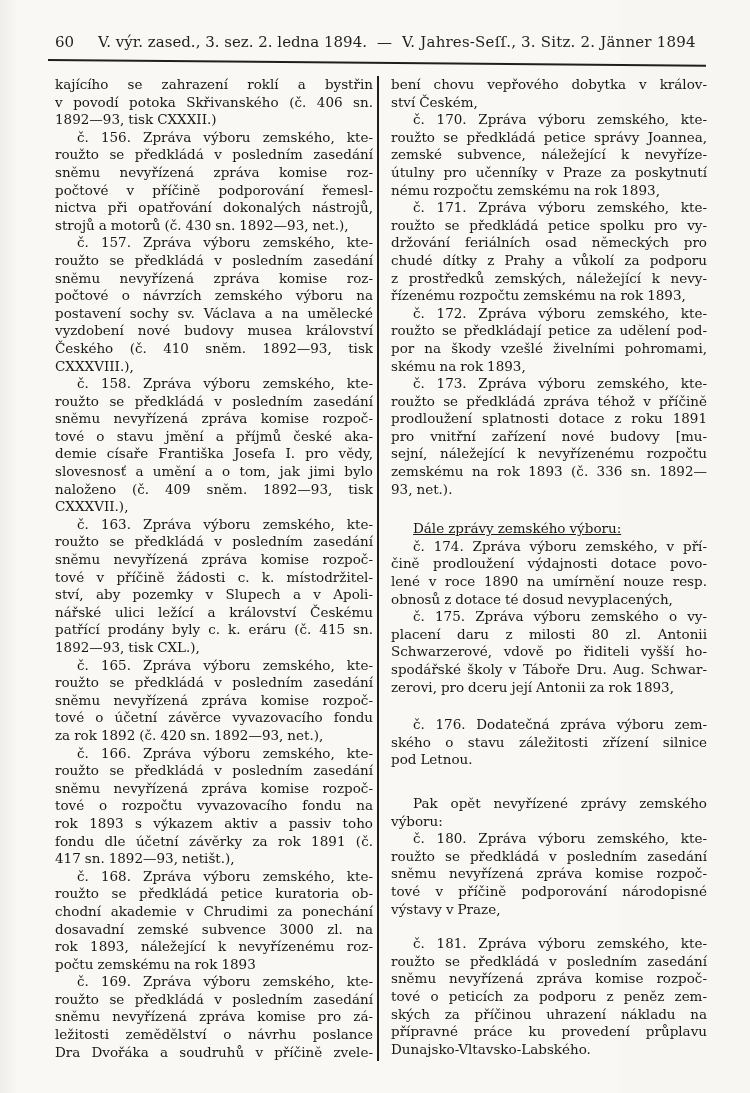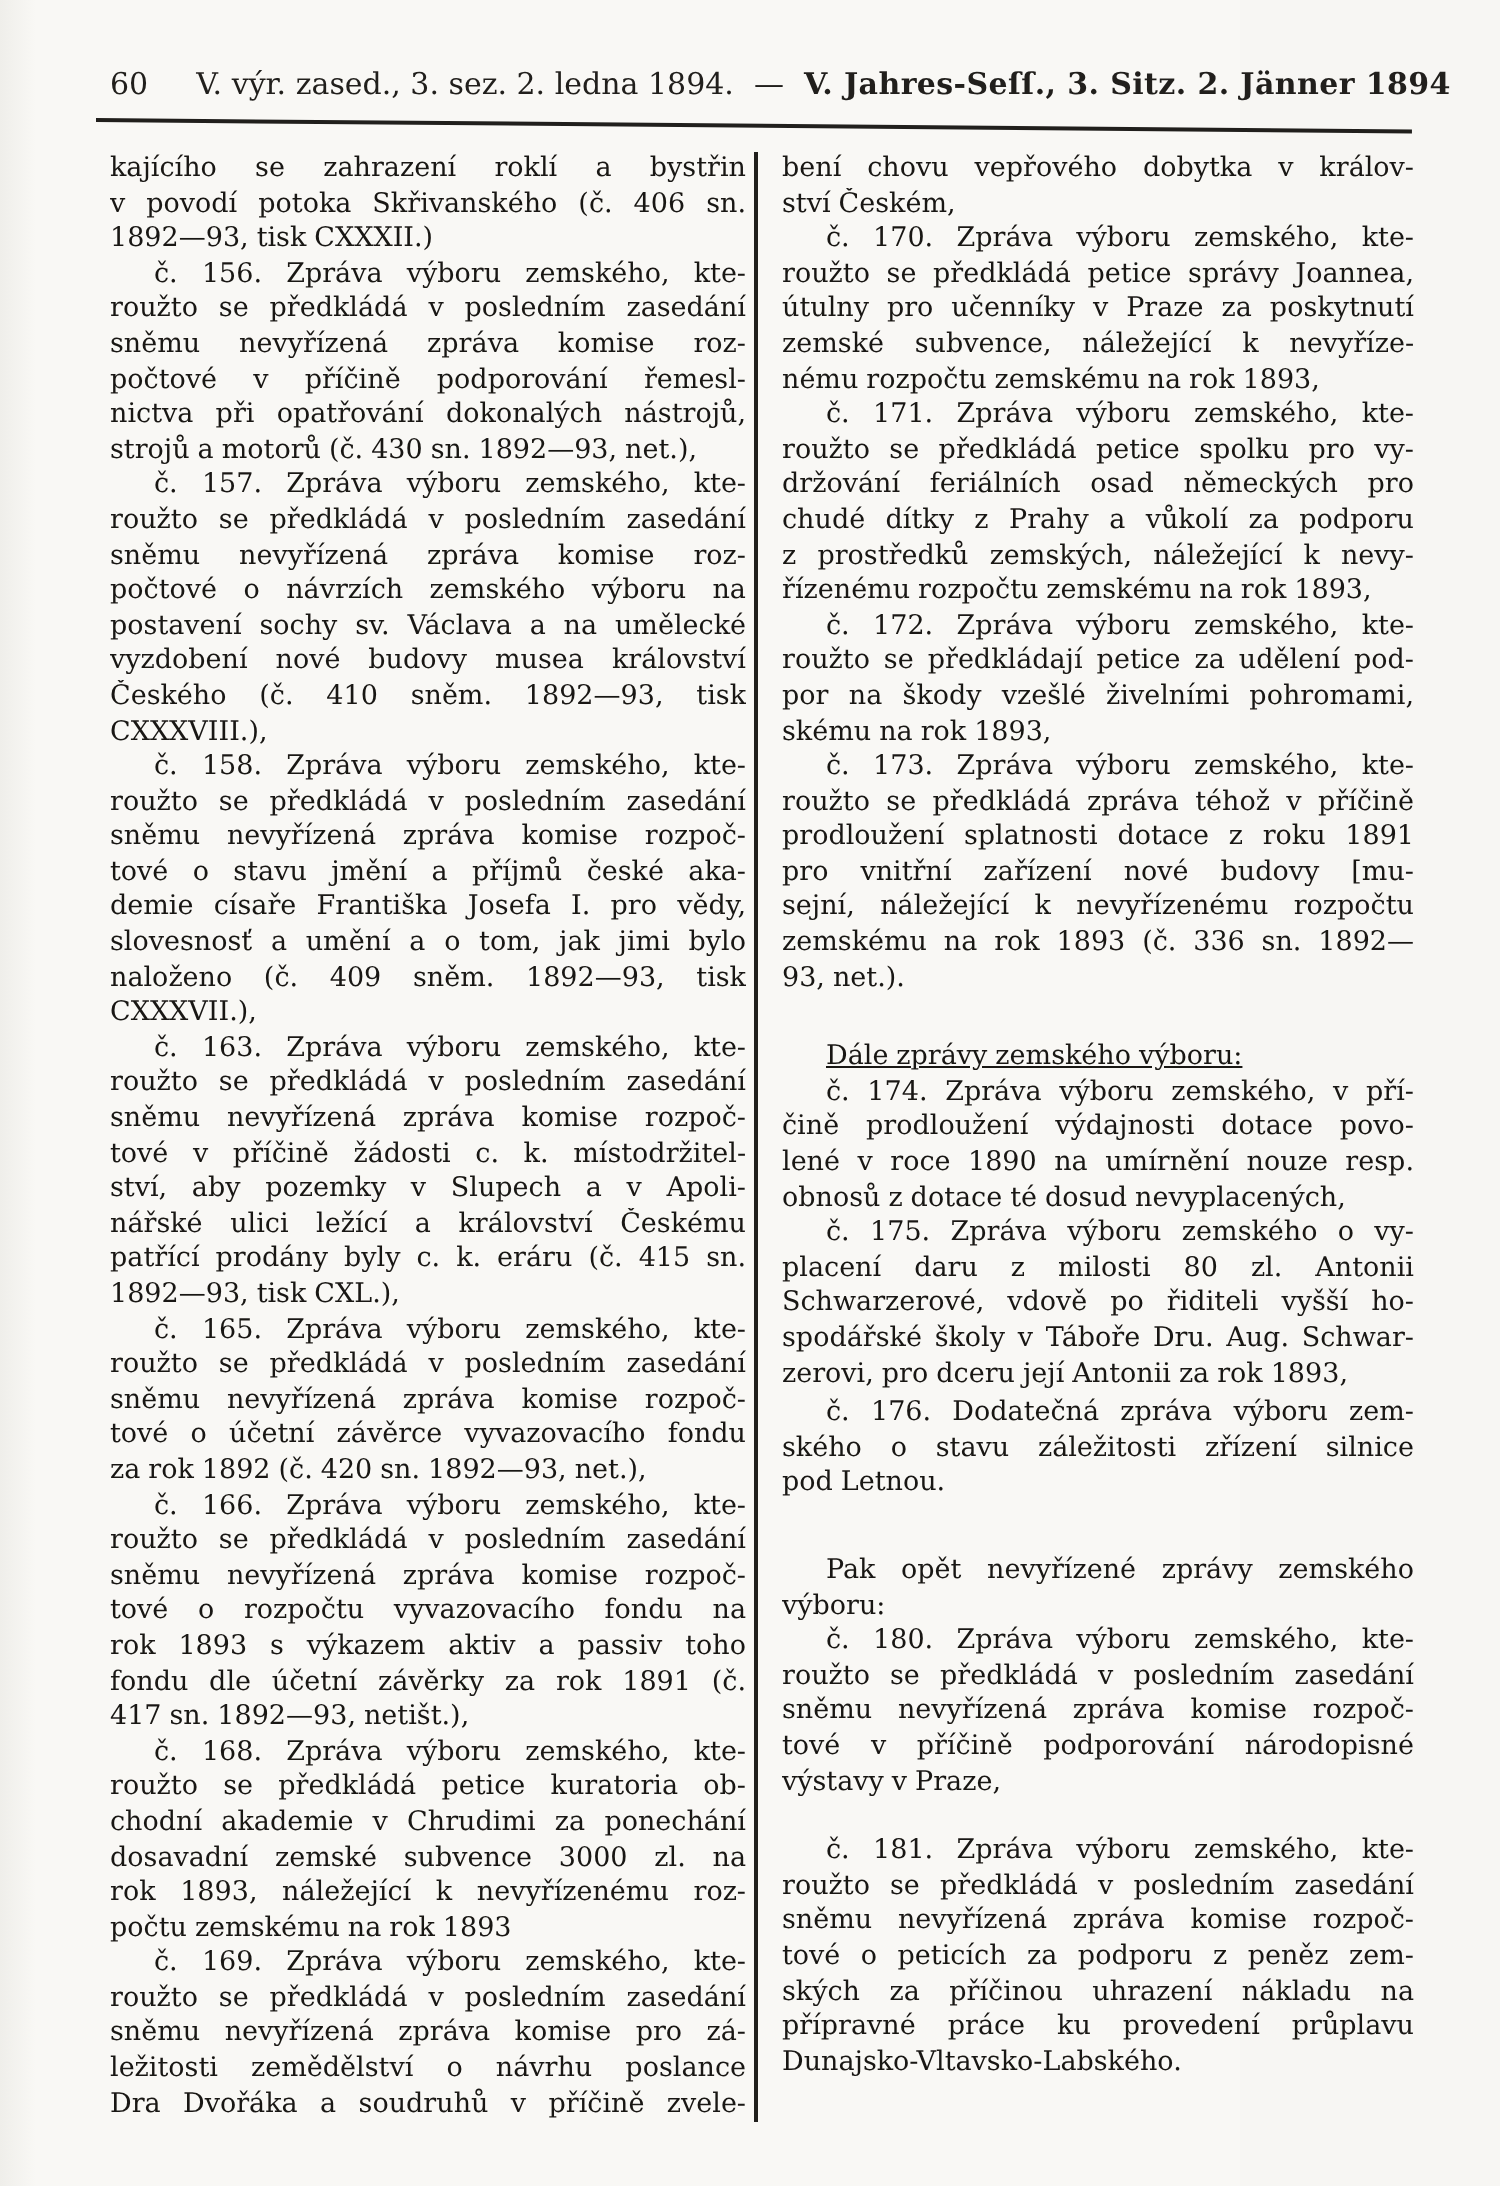--- a/index.html
+++ b/index.html
@@ -17,21 +17,21 @@
   }
   .header {
     position: absolute;
     top: 33px; left: 55px; right: 40px;
     display: flex; align-items: baseline;
     font-size: 15px; white-space: nowrap;
     color: #211f1c;
   }
   .pagenum { margin-right: 24px; }
   .hdr-sep { margin: 0 10px; }
-  .hdr-german { font-weight: bold; letter-spacing: 0.2px; }
+  .hdr-german { font-weight: normal; letter-spacing: 0.2px; }
   .rule {
     position: absolute;
     top: 59px; left: 48px; width: 658px; height: 2px;
     background: #211f1c;
     transform: rotate(0.5deg);
     transform-origin: left center;
   }
   .divider {
     position: absolute;
     left: 377px; top: 76px; width: 2px; height: 985px;
@@ -146,22 +146,22 @@
       </div>
     </div>
   <div class="column col-right">
       <div class="para">
         <div class="line">bení chovu vepřového dobytka v králov-</div>
         <div class="line pend">ství Českém,</div>
       </div>
       <div class="para">
         <div class="line indent">č. 170. Zpráva výboru zemského, kte-</div>
         <div class="line">roužto se předkládá petice správy Joannea,</div>
+        <div class="line">zemské subvence, náležející k nevyříze-</div>
         <div class="line">útulny pro učenníky v Praze za poskytnutí</div>
-        <div class="line">zemské subvence, náležející k nevyříze-</div>
         <div class="line pend">nému rozpočtu zemskému na rok 1893,</div>
       </div>
       <div class="para">
         <div class="line indent">č. 171. Zpráva výboru zemského, kte-</div>
         <div class="line">roužto se předkládá petice spolku pro vy-</div>
         <div class="line">držování feriálních osad německých pro</div>
         <div class="line">chudé dítky z Prahy a vůkolí za podporu</div>
         <div class="line">z prostředků zemských, náležející k nevy-</div>
         <div class="line pend">řízenému rozpočtu zemskému na rok 1893,</div>
       </div>
@@ -189,21 +189,21 @@
         <div class="line">lené v roce 1890 na umírnění nouze resp.</div>
         <div class="line pend">obnosů z dotace té dosud nevyplacených,</div>
       </div>
       <div class="para">
         <div class="line indent">č. 175. Zpráva výboru zemského o vy-</div>
         <div class="line">placení daru z milosti 80 zl. Antonii</div>
         <div class="line">Schwarzerové, vdově po řiditeli vyšší ho-</div>
         <div class="line">spodářské školy v Táboře Dru. Aug. Schwar-</div>
         <div class="line pend">zerovi, pro dceru její Antonii za rok 1893,</div>
       </div>
-      <div class="para" style="margin-top: 2px;">
+      <div class="para" style="margin-top: 20px;">
         <div class="line indent">č. 176. Dodatečná zpráva výboru zem-</div>
         <div class="line">ského o stavu záležitosti zřízení silnice</div>
         <div class="line pend">pod Letnou.</div>
       </div>
       <div class="para" style="margin-top: 26px;">
         <div class="line indent">Pak opět nevyřízené zprávy zemského</div>
         <div class="line pend">výboru:</div>
       </div>
       <div class="para">
         <div class="line indent">č. 180. Zpráva výboru zemského, kte-</div>

